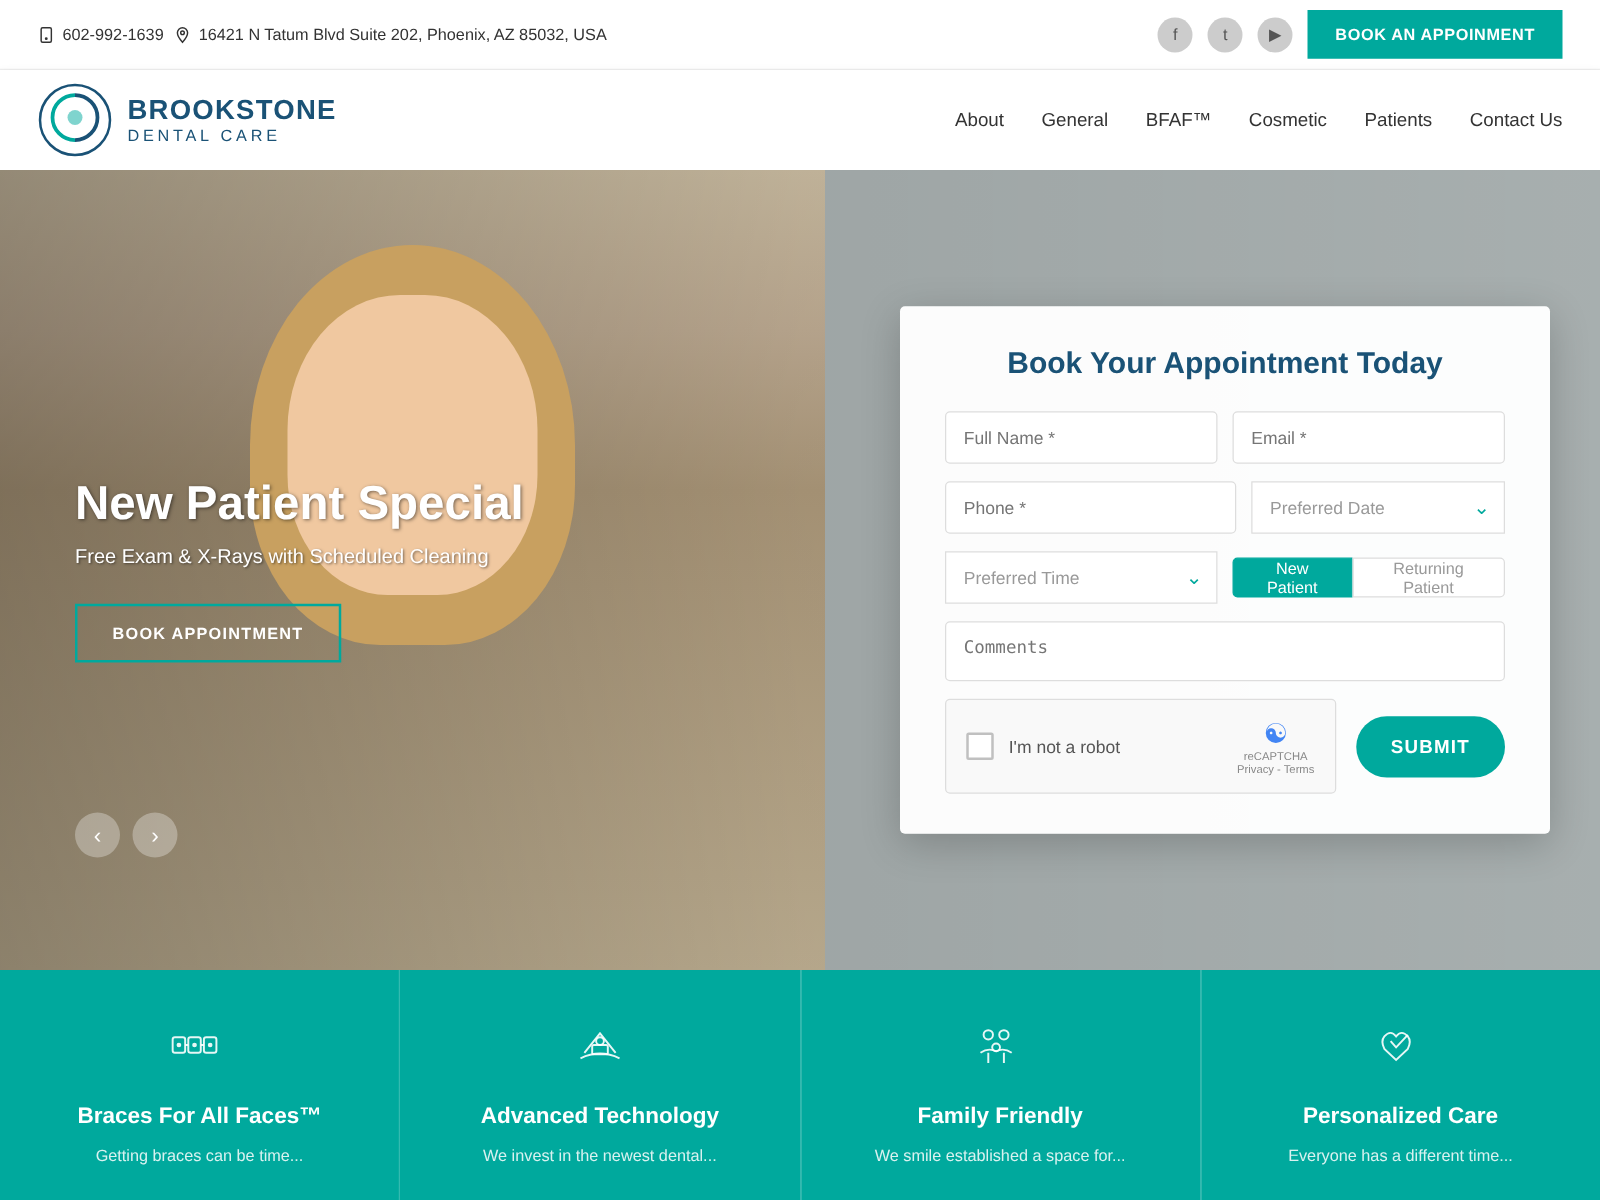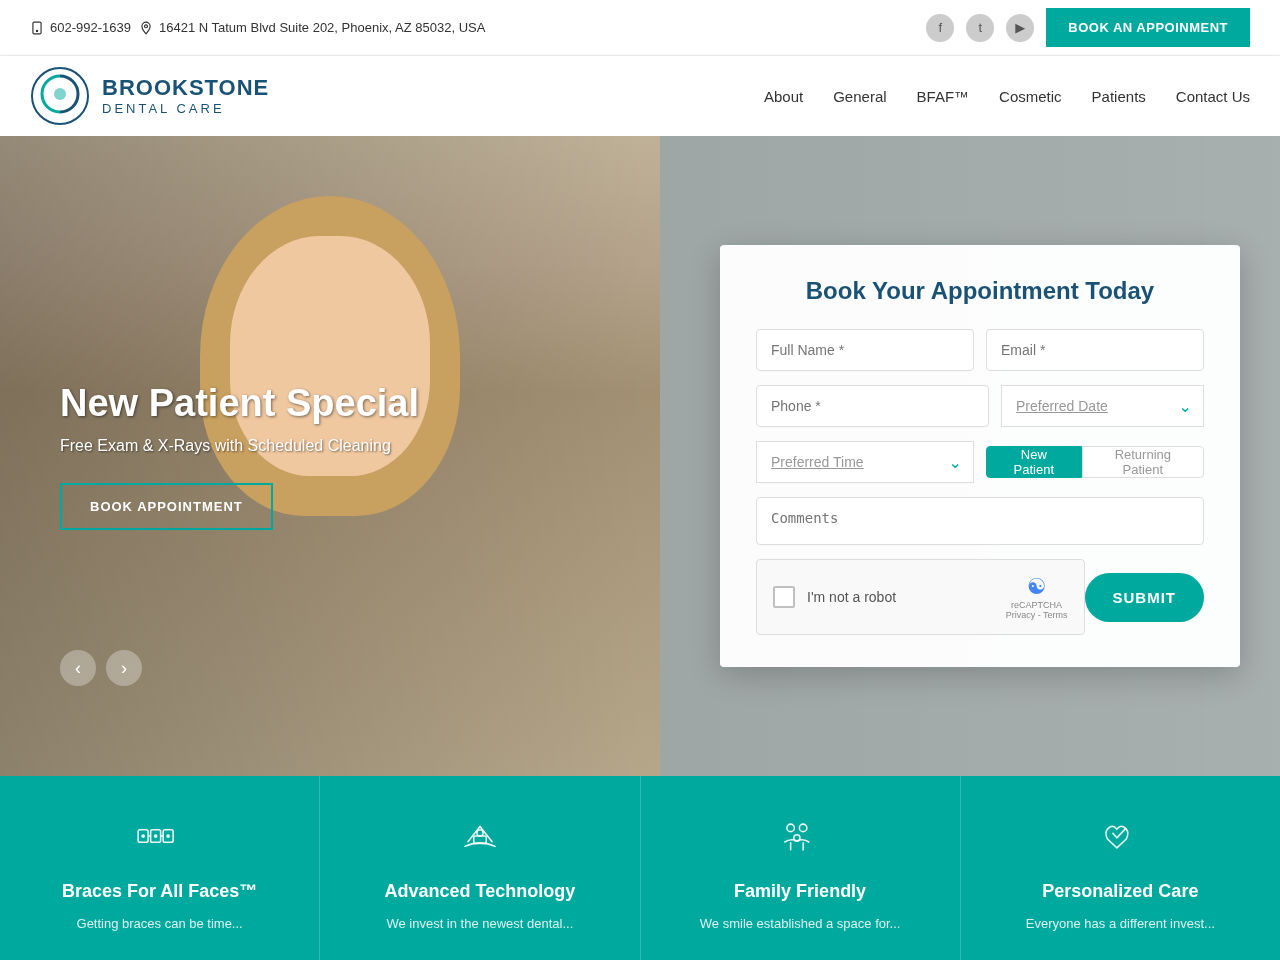--- a/index.html
+++ b/index.html
@@ -186,21 +186,20 @@
       width: 100%;
       border: 1px solid #ddd;
       border-radius: 0;
       padding: 12px 14px;
       font-size: 14px;
       color: #999;
       outline: none;
       background: #fff;
       appearance: none;
       cursor: pointer;
-      text-decoration: underline;
     }
     .select-arrow {
       position: absolute;
       right: 12px;
       top: 50%;
       transform: translateY(-50%);
       color: #00a99d;
       pointer-events: none;
       font-size: 16px;
     }
@@ -229,21 +228,21 @@
       border: 1px solid #ddd;
       border-radius: 4px;
       padding: 12px 14px;
       font-size: 14px;
       color: #999;
       outline: none;
       background: #fff;
       resize: none;
       height: 48px;
     }
-    .form-bottom { display: flex; align-items: center; margin-top: 14px; }
+    .form-bottom { display: flex; align-items: center; gap: 16px; margin-top: 14px; }
     .recaptcha-box {
       flex: 1;
       border: 1px solid #ddd;
       border-radius: 4px;
       padding: 14px 16px;
       display: flex;
       align-items: center;
       gap: 12px;
       background: #f9f9f9;
     }
@@ -475,15 +474,15 @@
     <p>We smile established a space for...</p>
   </div>
   <div class="feature-card">
     <span class="feature-icon">
       <svg width="50" height="40" viewBox="0 0 80 50" fill="none" stroke="rgba(255,255,255,0.9)" stroke-width="2.5">
         <path d="M20 30 Q15 20 20 14 Q28 5 35 14 Q42 5 50 14 Q55 20 50 30 L35 44 Z"></path>
         <path d="M28 20 L35 28 L50 12"></path>
       </svg>
     </span>
     <h3>Personalized Care</h3>
-    <p>Everyone has a different invest...</p>
+    <p>Everyone has a different time...</p>
   </div>
 </div>
 
 </body></html>

